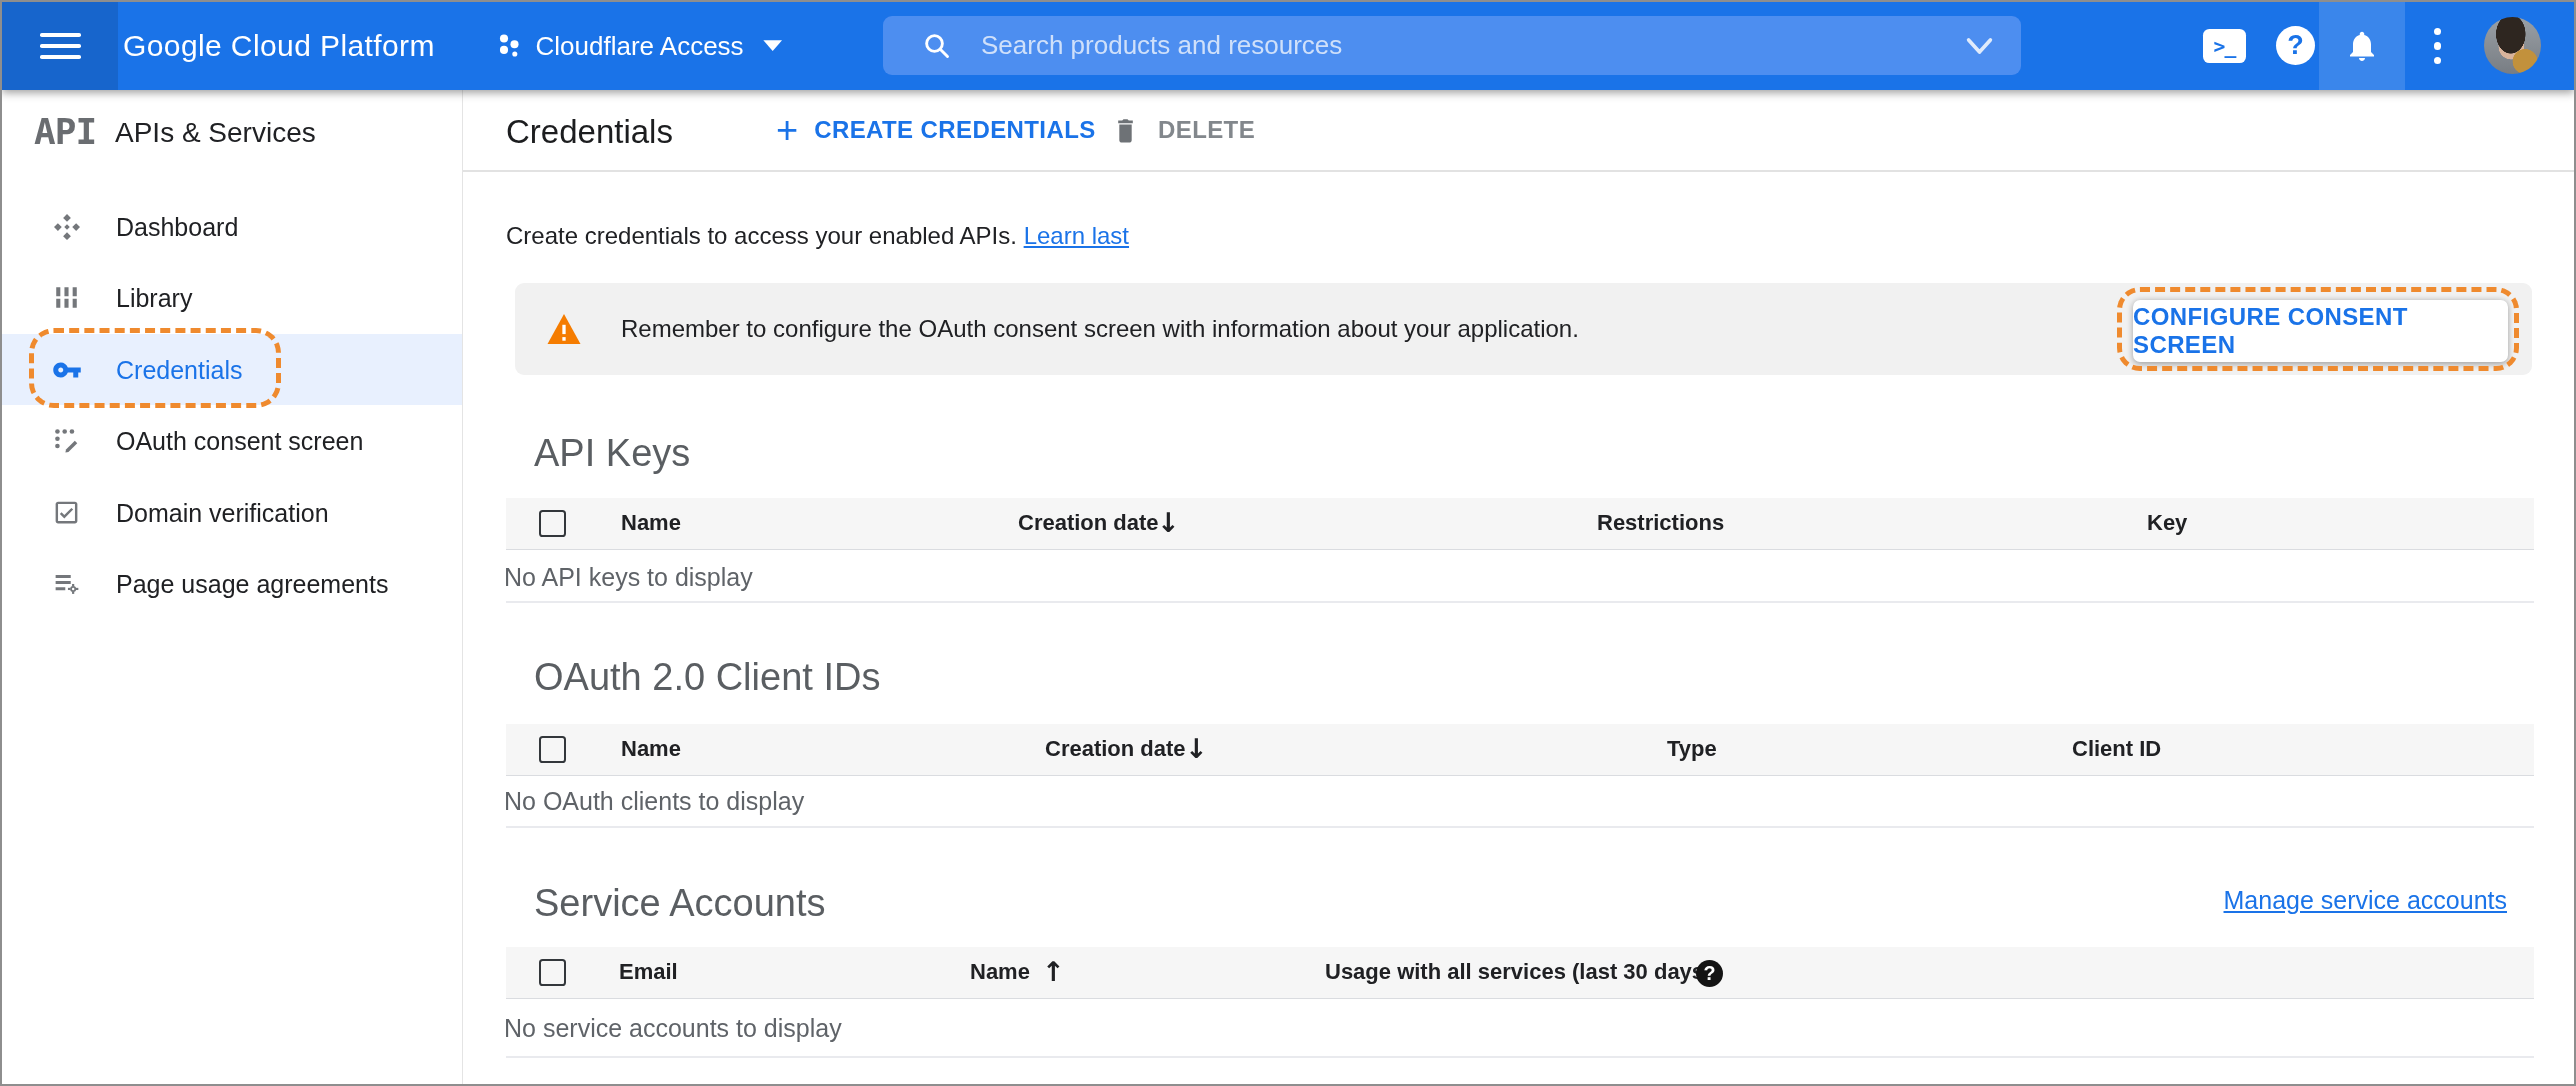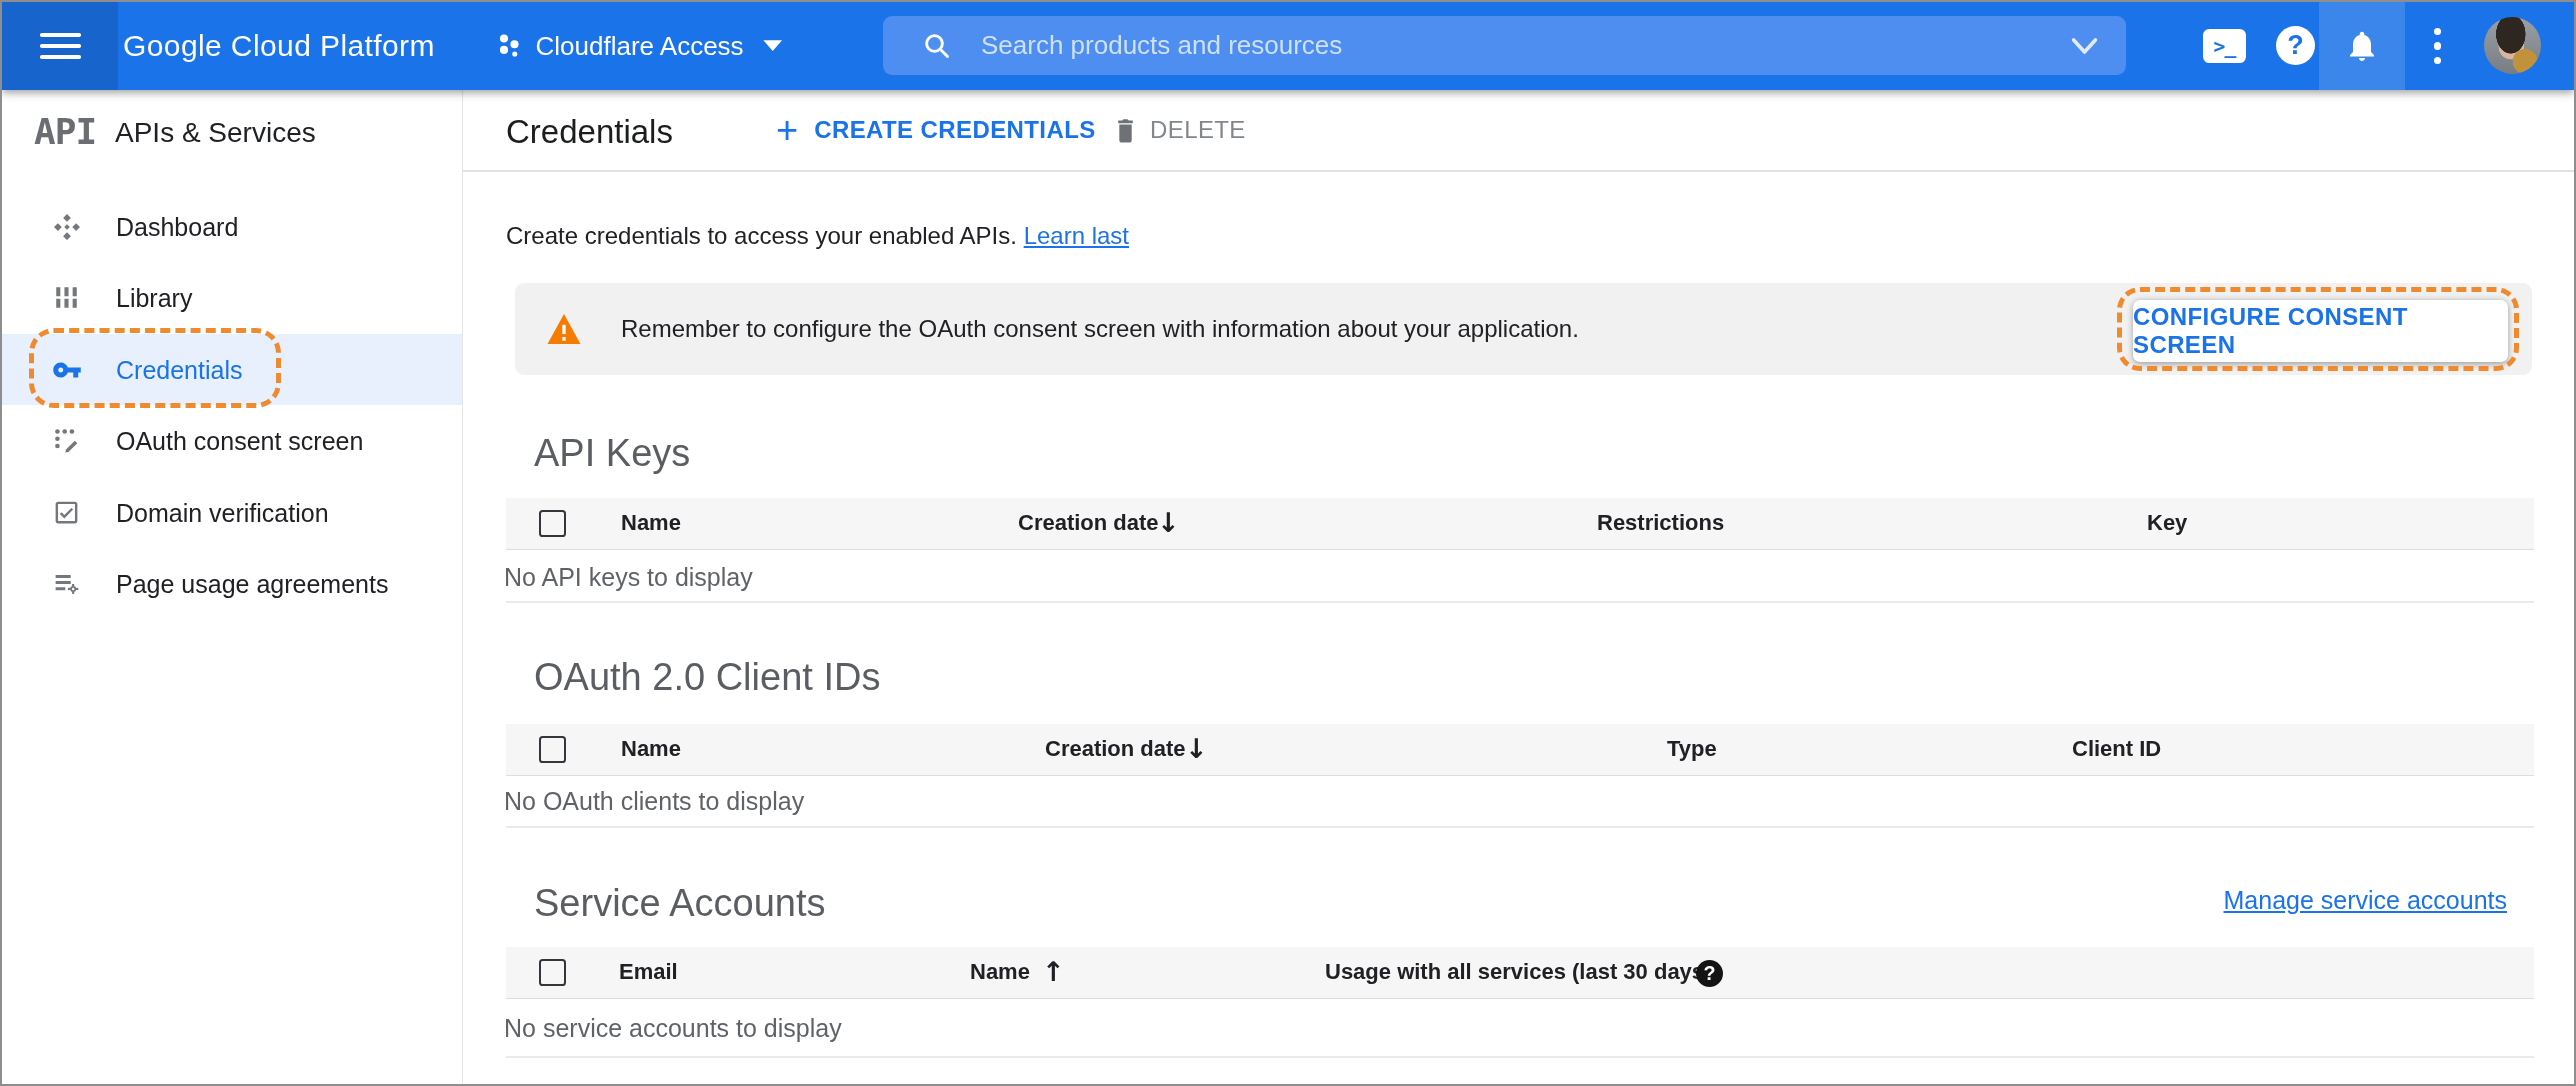--- a/index.html
+++ b/index.html
@@ -15,21 +15,21 @@
   .menu-block{position:absolute;left:0;top:0;width:116px;height:88px;background:#1765cc;
               display:flex;align-items:center;justify-content:center;cursor:pointer;}
   .hamburger{width:41px;}
   .hamburger div{height:4.5px;background:#fff;border-radius:1.8px;margin:6.3px 0;}
   .brand{position:absolute;left:121px;top:0;height:88px;display:flex;align-items:center;
          color:#fff;font-size:30px;letter-spacing:0.4px;white-space:nowrap;cursor:pointer;}
   .project-switcher{position:absolute;left:492px;top:0;height:88px;display:flex;align-items:center;
          color:#fff;font-size:26px;white-space:nowrap;cursor:pointer;}
   .project-switcher .picon{margin-right:12.5px;display:flex;}
   .project-switcher .caret{margin-left:18px;display:flex;}
-  .search-bar{position:absolute;left:881px;top:14.3px;width:1243px;height:59px;background:#4d8ef0;
+  .search-bar{position:absolute;left:881px;top:14.3px;width:1138px;height:59px;background:#4d8ef0;
               border-radius:9px;display:flex;align-items:center;}
   .search-bar .sicon{margin-left:39px;display:flex;}
   .search-bar input{flex:1;margin-left:27px;margin-right:14.3px;background:transparent;border:none;outline:none;
               font-family:"Liberation Sans",sans-serif;font-size:26px;color:#fff;}
   .search-bar input::placeholder{color:#cfe0fa;opacity:1;}
   .search-chevron{margin-right:27px;display:flex;cursor:pointer;}
   .cloudshell{position:absolute;left:2201px;top:27px;width:43px;height:34px;background:#fff;border-radius:6.3px;
               color:#1a73e8;font-weight:700;font-size:19.7px;display:flex;align-items:center;justify-content:center;
               letter-spacing:-0.9px;cursor:pointer;font-family:"DejaVu Sans Mono",monospace;}
   .help-btn{position:absolute;left:2274px;top:24px;width:39px;height:39px;background:#fff;border-radius:50%;
@@ -58,21 +58,21 @@
   .nav-item.active .nav-label{color:#1a73e8;}
   .cred-annotation{position:absolute;left:27px;top:238px;width:252px;height:80px;border:5.4px dashed #ef8a2e;
                    border-radius:25px;pointer-events:none;z-index:8;}
   
   .main{position:absolute;left:463px;top:88px;right:0;bottom:0;background:#fff;}
   .page-title{position:absolute;left:41px;top:23px;font-size:33px;color:#1c1d1f;}
   .btn-create{position:absolute;left:311px;top:0;height:80px;display:flex;align-items:center;cursor:pointer;}
   .btn-create .plus{color:#1a73e8;font-size:38px;font-weight:400;margin-right:16px;line-height:1;}
   .btn-create .lbl{color:#1a73e8;font-size:24px;font-weight:700;letter-spacing:0.4px;}
   .btn-delete{position:absolute;left:647px;top:0;height:80px;display:flex;align-items:center;cursor:pointer;}
-  .btn-delete .lbl{color:#82878c;font-size:24px;font-weight:400;letter-spacing:0.4px;margin-left:11px;}
+  .btn-delete .lbl{color:#82878c;font-size:24px;font-weight:700;letter-spacing:0.4px;margin-left:19px;}
   .intro{position:absolute;left:41px;top:132px;font-size:24px;color:#202124;}
   .intro a{color:#1a73e8;text-decoration:underline;cursor:pointer;}
   .banner{position:absolute;left:50px;top:193px;width:2017px;height:92px;background:#f1f1f1;border-radius:9px;}
   .banner .warn{position:absolute;left:31px;top:50%;transform:translateY(-50%);display:flex;}
   .banner .msg{position:absolute;left:106px;top:0;height:92px;display:flex;align-items:center;font-size:24px;color:#202124;white-space:nowrap;}
   .banner-annotation{position:absolute;left:1652px;top:197px;width:402px;height:84px;border:5.4px dashed #ef8a2e;border-radius:23px;z-index:4;pointer-events:none;}
   .btn-consent{position:absolute;left:1668px;top:210px;width:375px;height:62px;background:#fff;border-radius:7.1px;
                box-shadow:0 1.8px 6.3px rgba(0,0,0,.35);display:flex;align-items:center;justify-content:center;cursor:pointer;z-index:3;}
   .btn-consent .lbl{color:#1a73e8;font-size:24px;font-weight:700;letter-spacing:0.4px;}
   .section-title{position:absolute;left:69px;font-size:38px;color:#5a5e62;white-space:nowrap;text-align:right;}

